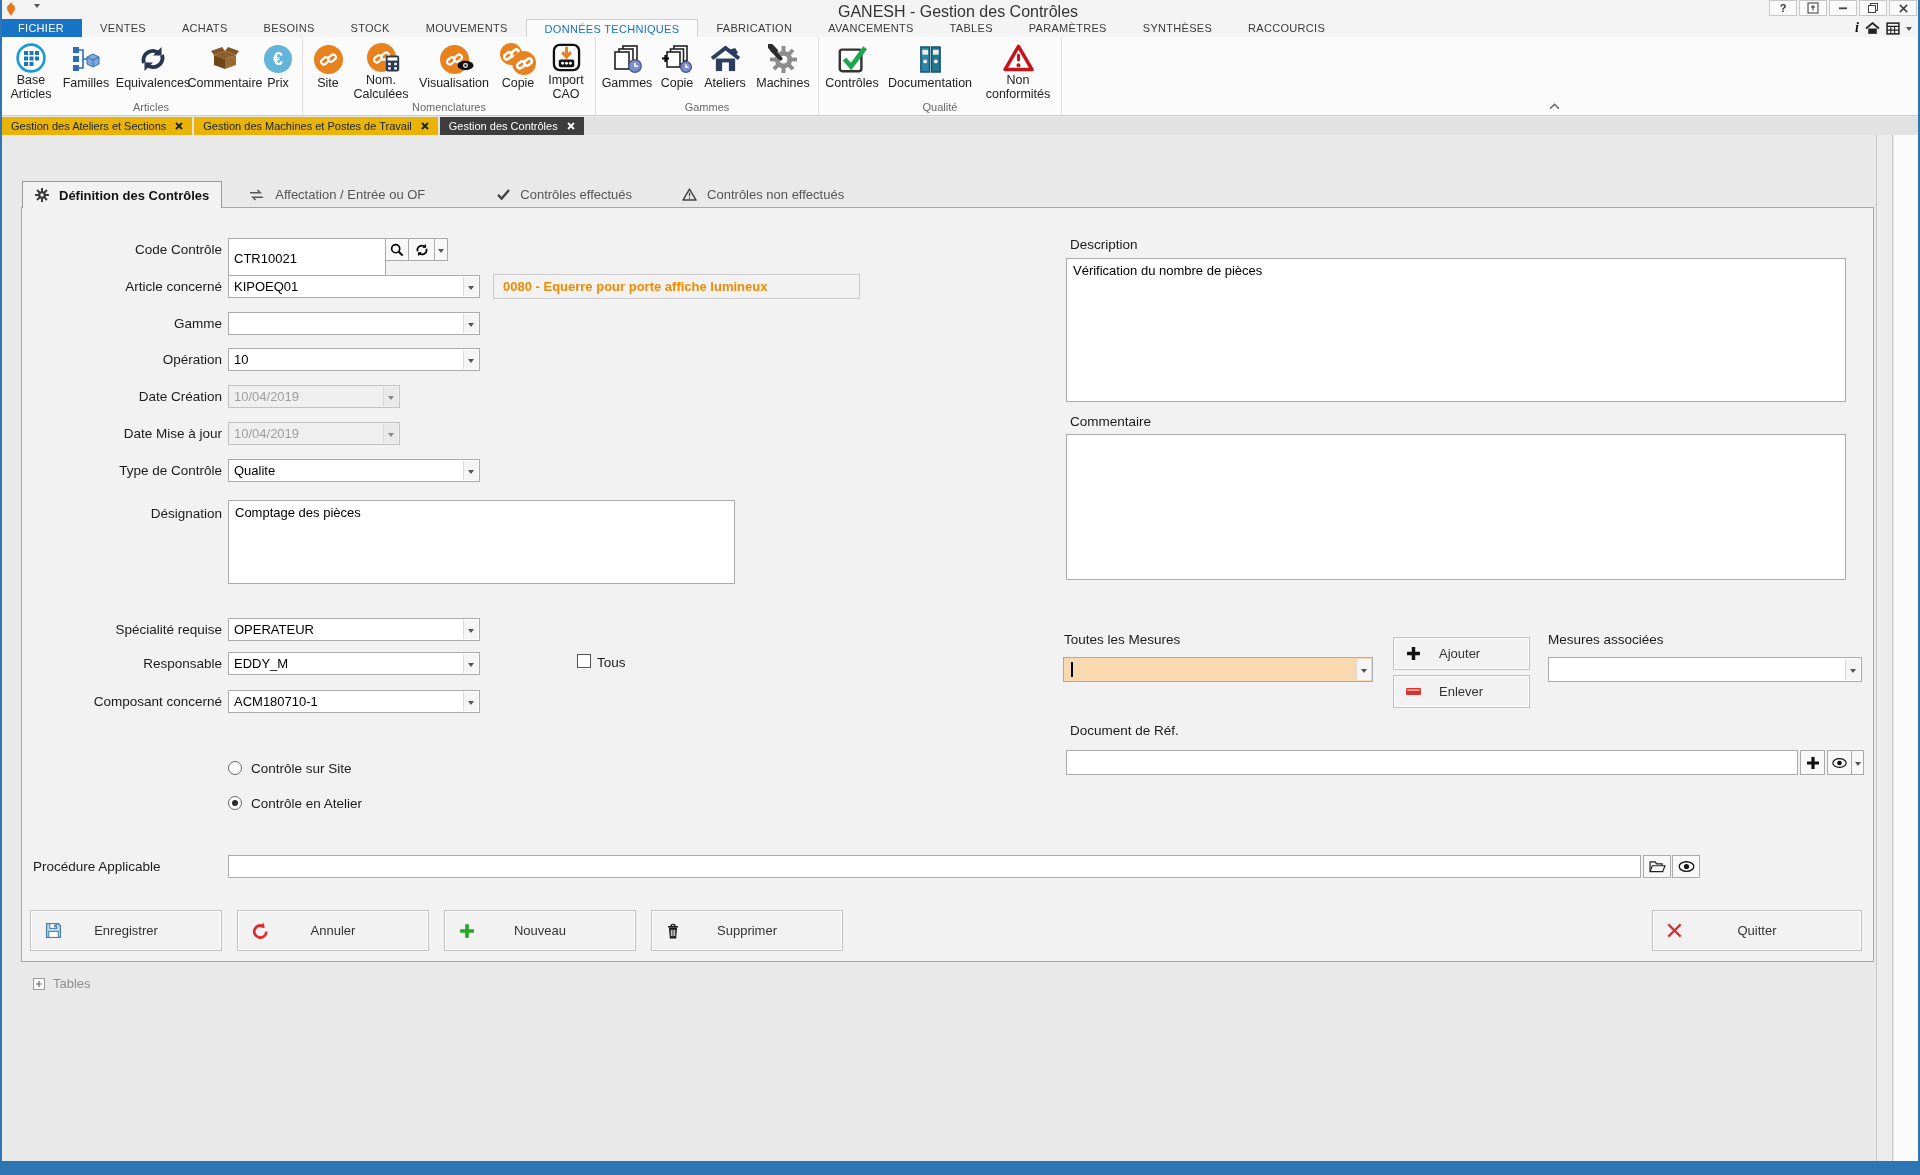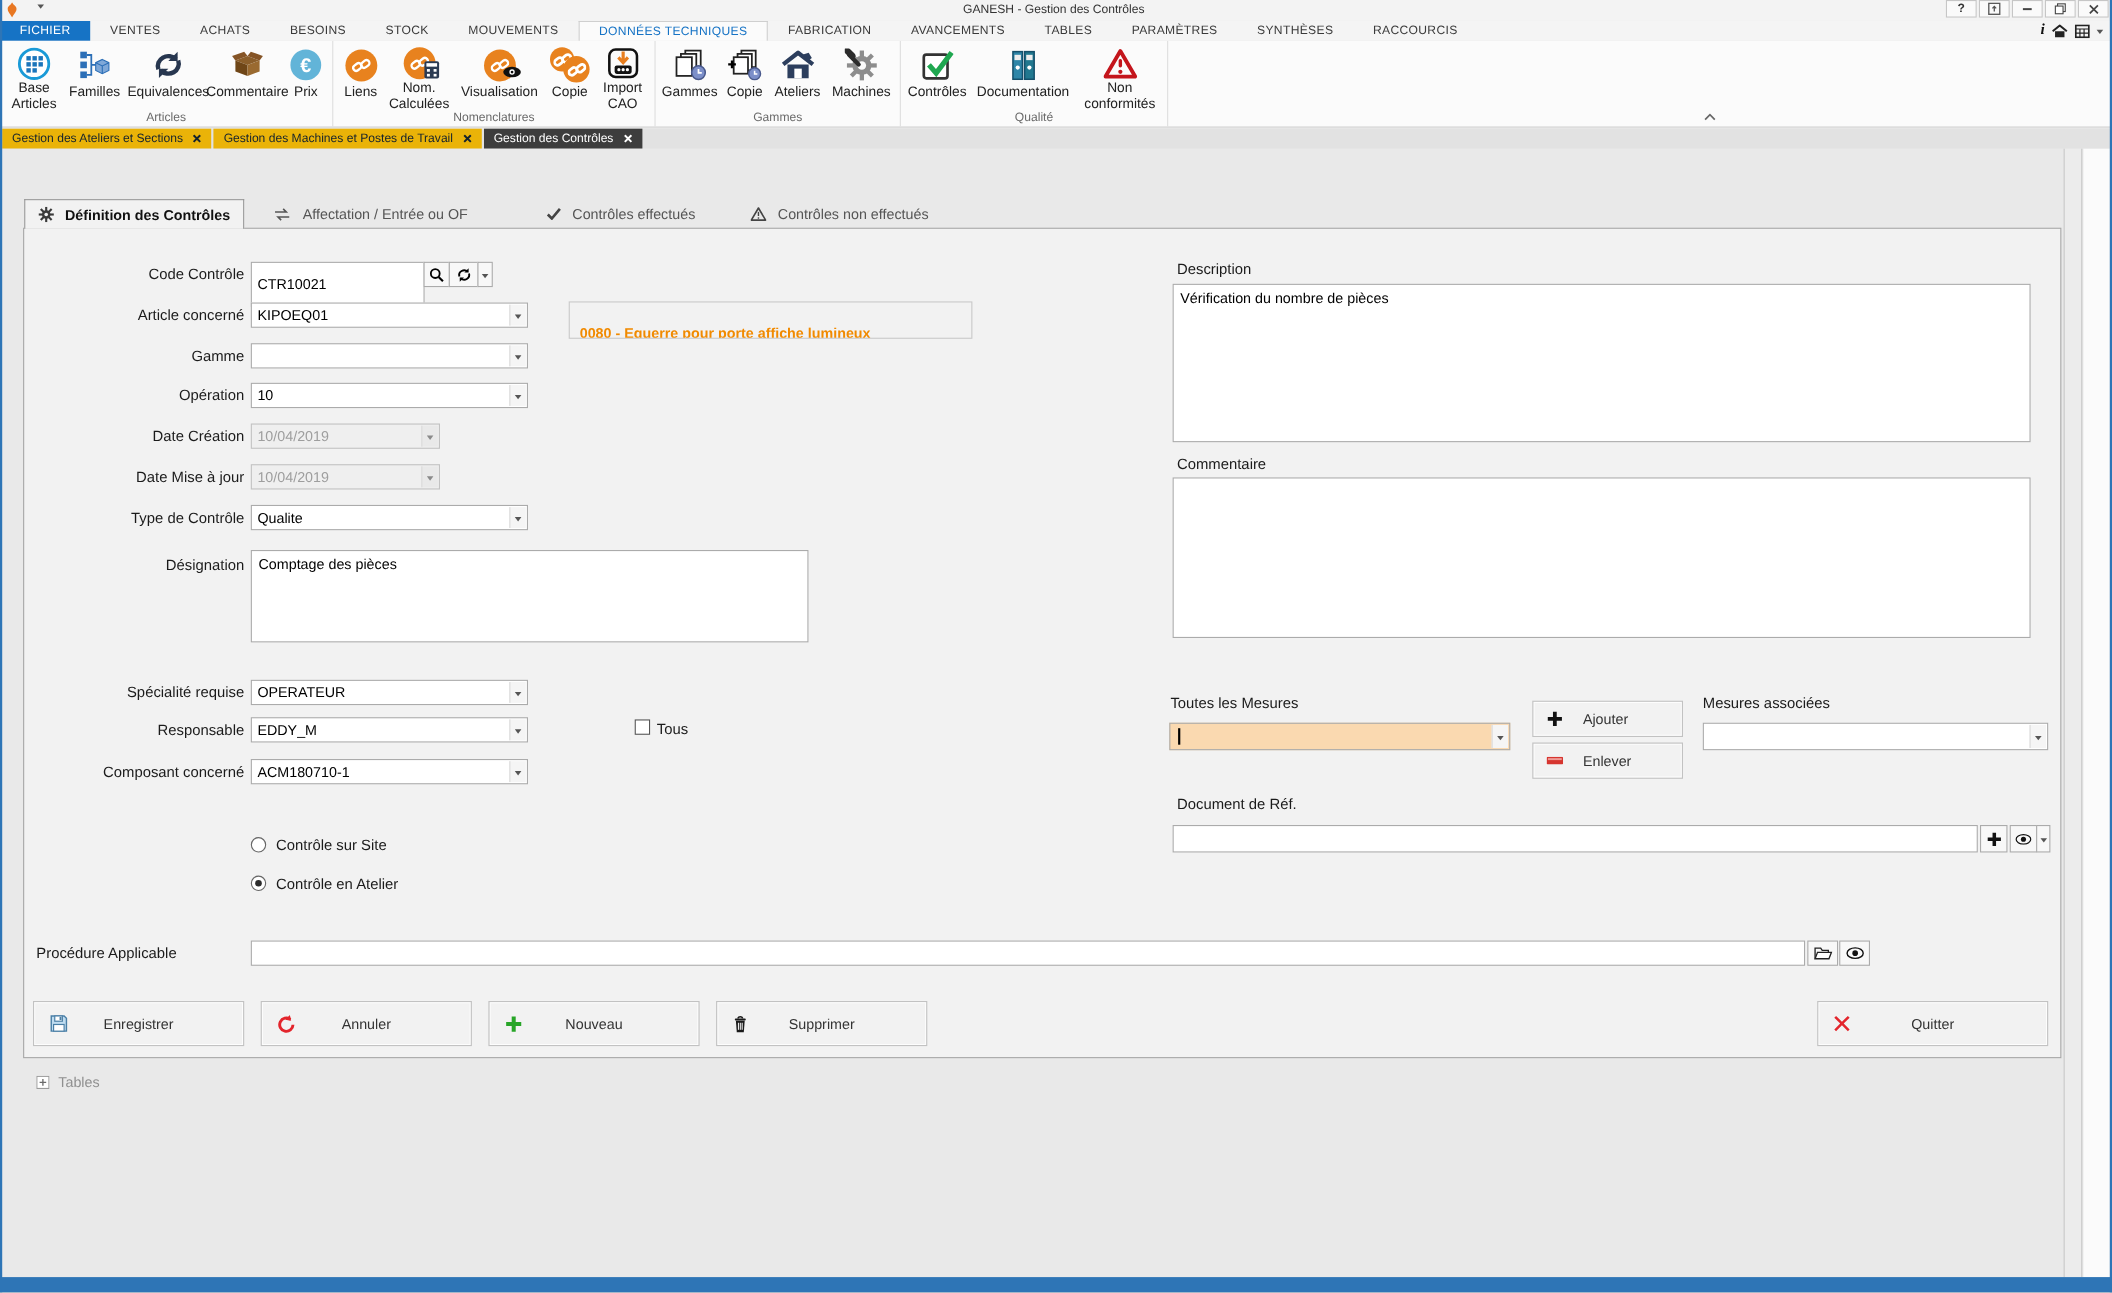--- a/index.html
+++ b/index.html
@@ -7,21 +7,21 @@
   .win { position:relative; width:1920px; height:1175px; background:#E9E9E9; overflow:hidden;
          font-family:"Liberation Sans", sans-serif; }
   .frame-left  { position:absolute; left:0; top:0; bottom:0; width:2px; background:#2E75B6; z-index:60; }
   .frame-right { position:absolute; right:0; top:0; bottom:0; width:2px; background:#2E75B6; z-index:60; }
   .frame-bottom{ position:absolute; left:0; right:0; bottom:0; height:14px; background:#2E75B6; z-index:60; }
 
   
   .titlebar { position:absolute; left:0; top:0; right:0; height:19px; background:#F3F3F3; z-index:20; }
   .app-logo { position:absolute; left:4px; top:2px; width:14px; height:15px; }
   .logo-caret { position:absolute; left:34px; top:8px; }
-  .win-title { position:absolute; left:0; right:4px; top:3px; text-align:center; font-size:11px; color:#333; }
+  .win-title { position:absolute; left:0; right:4px; top:3px; text-align:center; font-size:16px; color:#333; }
   .wbtns { position:absolute; right:3px; top:0; display:flex; gap:2px; }
   .wbtn { width:28px; height:16px; border:1px solid #C6C6C6; background:#FAFAFA; display:flex;
           align-items:center; justify-content:center; font-size:11px; color:#333; font-weight:bold; }
 
   
   .menubar { position:absolute; left:0; top:19px; right:0; height:18px; background:#F4F4F4; display:flex; z-index:19; }
   .mitem { padding:0 18px; font-size:11px; color:#3a3a3a; height:18px; line-height:18px; letter-spacing:.3px; white-space:nowrap; }
   .mitem.file { background:#1673C5; color:#fff; }
   .mitem.active { background:#FBFBFB; color:#1673C5; border:1px solid #CFCFCF; border-bottom:none; }
   .menu-right { position:absolute; right:8px; top:1px; display:flex; align-items:center; gap:6px; }
@@ -259,21 +259,21 @@
           <span class="ric">
             <span class="oc">
                 <svg viewBox="0 0 16 16">
                   <g fill="none" stroke="#fff" stroke-width="2">
                     <rect x="0.8" y="6.8" width="7.6" height="5" rx="2.5" transform="rotate(-38 4.6 9.3)"></rect>
                     <rect x="7.6" y="4.2" width="7.6" height="5" rx="2.5" transform="rotate(-38 11.4 6.7)"></rect>
                   </g>
                 </svg>
               </span>
           </span>
-          <span>Liens</span>
+          <span>Site</span>
         </div>
         <div class="rbtn" style="width:62px">
           <span class="ric">
             <span class="oc">
                 <svg viewBox="0 0 16 16">
                   <g fill="none" stroke="#fff" stroke-width="2">
                     <rect x="0.8" y="6.8" width="7.6" height="5" rx="2.5" transform="rotate(-38 4.6 9.3)"></rect>
                     <rect x="7.6" y="4.2" width="7.6" height="5" rx="2.5" transform="rotate(-38 11.4 6.7)"></rect>
                   </g>
                 </svg>
@@ -551,21 +551,21 @@
       <i class="tri"></i>
     </div>
 
     <div class="lbl" style="left:30px;top:278px;width:192px">Article concerné</div>
     <div class="combo" style="left:228px;top:275px;width:252px;height:23px">
       <span>KIPOEQ01</span>
       <span class="caret">
           <i class="tri"></i>
         </span>
     </div>
-    <div style="left:517px;top:274px;width:367px;height:25px;background:#F2F2F2;border:1px solid #C9C9C9;color:#F18A00;font-weight:bold;font-size:13px;line-height:23px;padding:16px 9px;overflow:hidden">0080 - Equerre pour porte affiche lumineux</div>
+    <div style="left:493px;top:274px;width:367px;height:25px;background:#F2F2F2;border:1px solid #C9C9C9;color:#F18A00;font-weight:bold;font-size:13px;line-height:23px;padding:0 9px;overflow:hidden">0080 - Equerre pour porte affiche lumineux</div>
 
     <div class="lbl" style="left:30px;top:315px;width:192px">Gamme</div>
     <div class="combo" style="left:228px;top:312px;width:252px;height:23px">
       <span></span>
       <span class="caret">
           <i class="tri"></i>
         </span>
     </div>
 
     <div class="lbl" style="left:30px;top:351px;width:192px">Opération</div>

